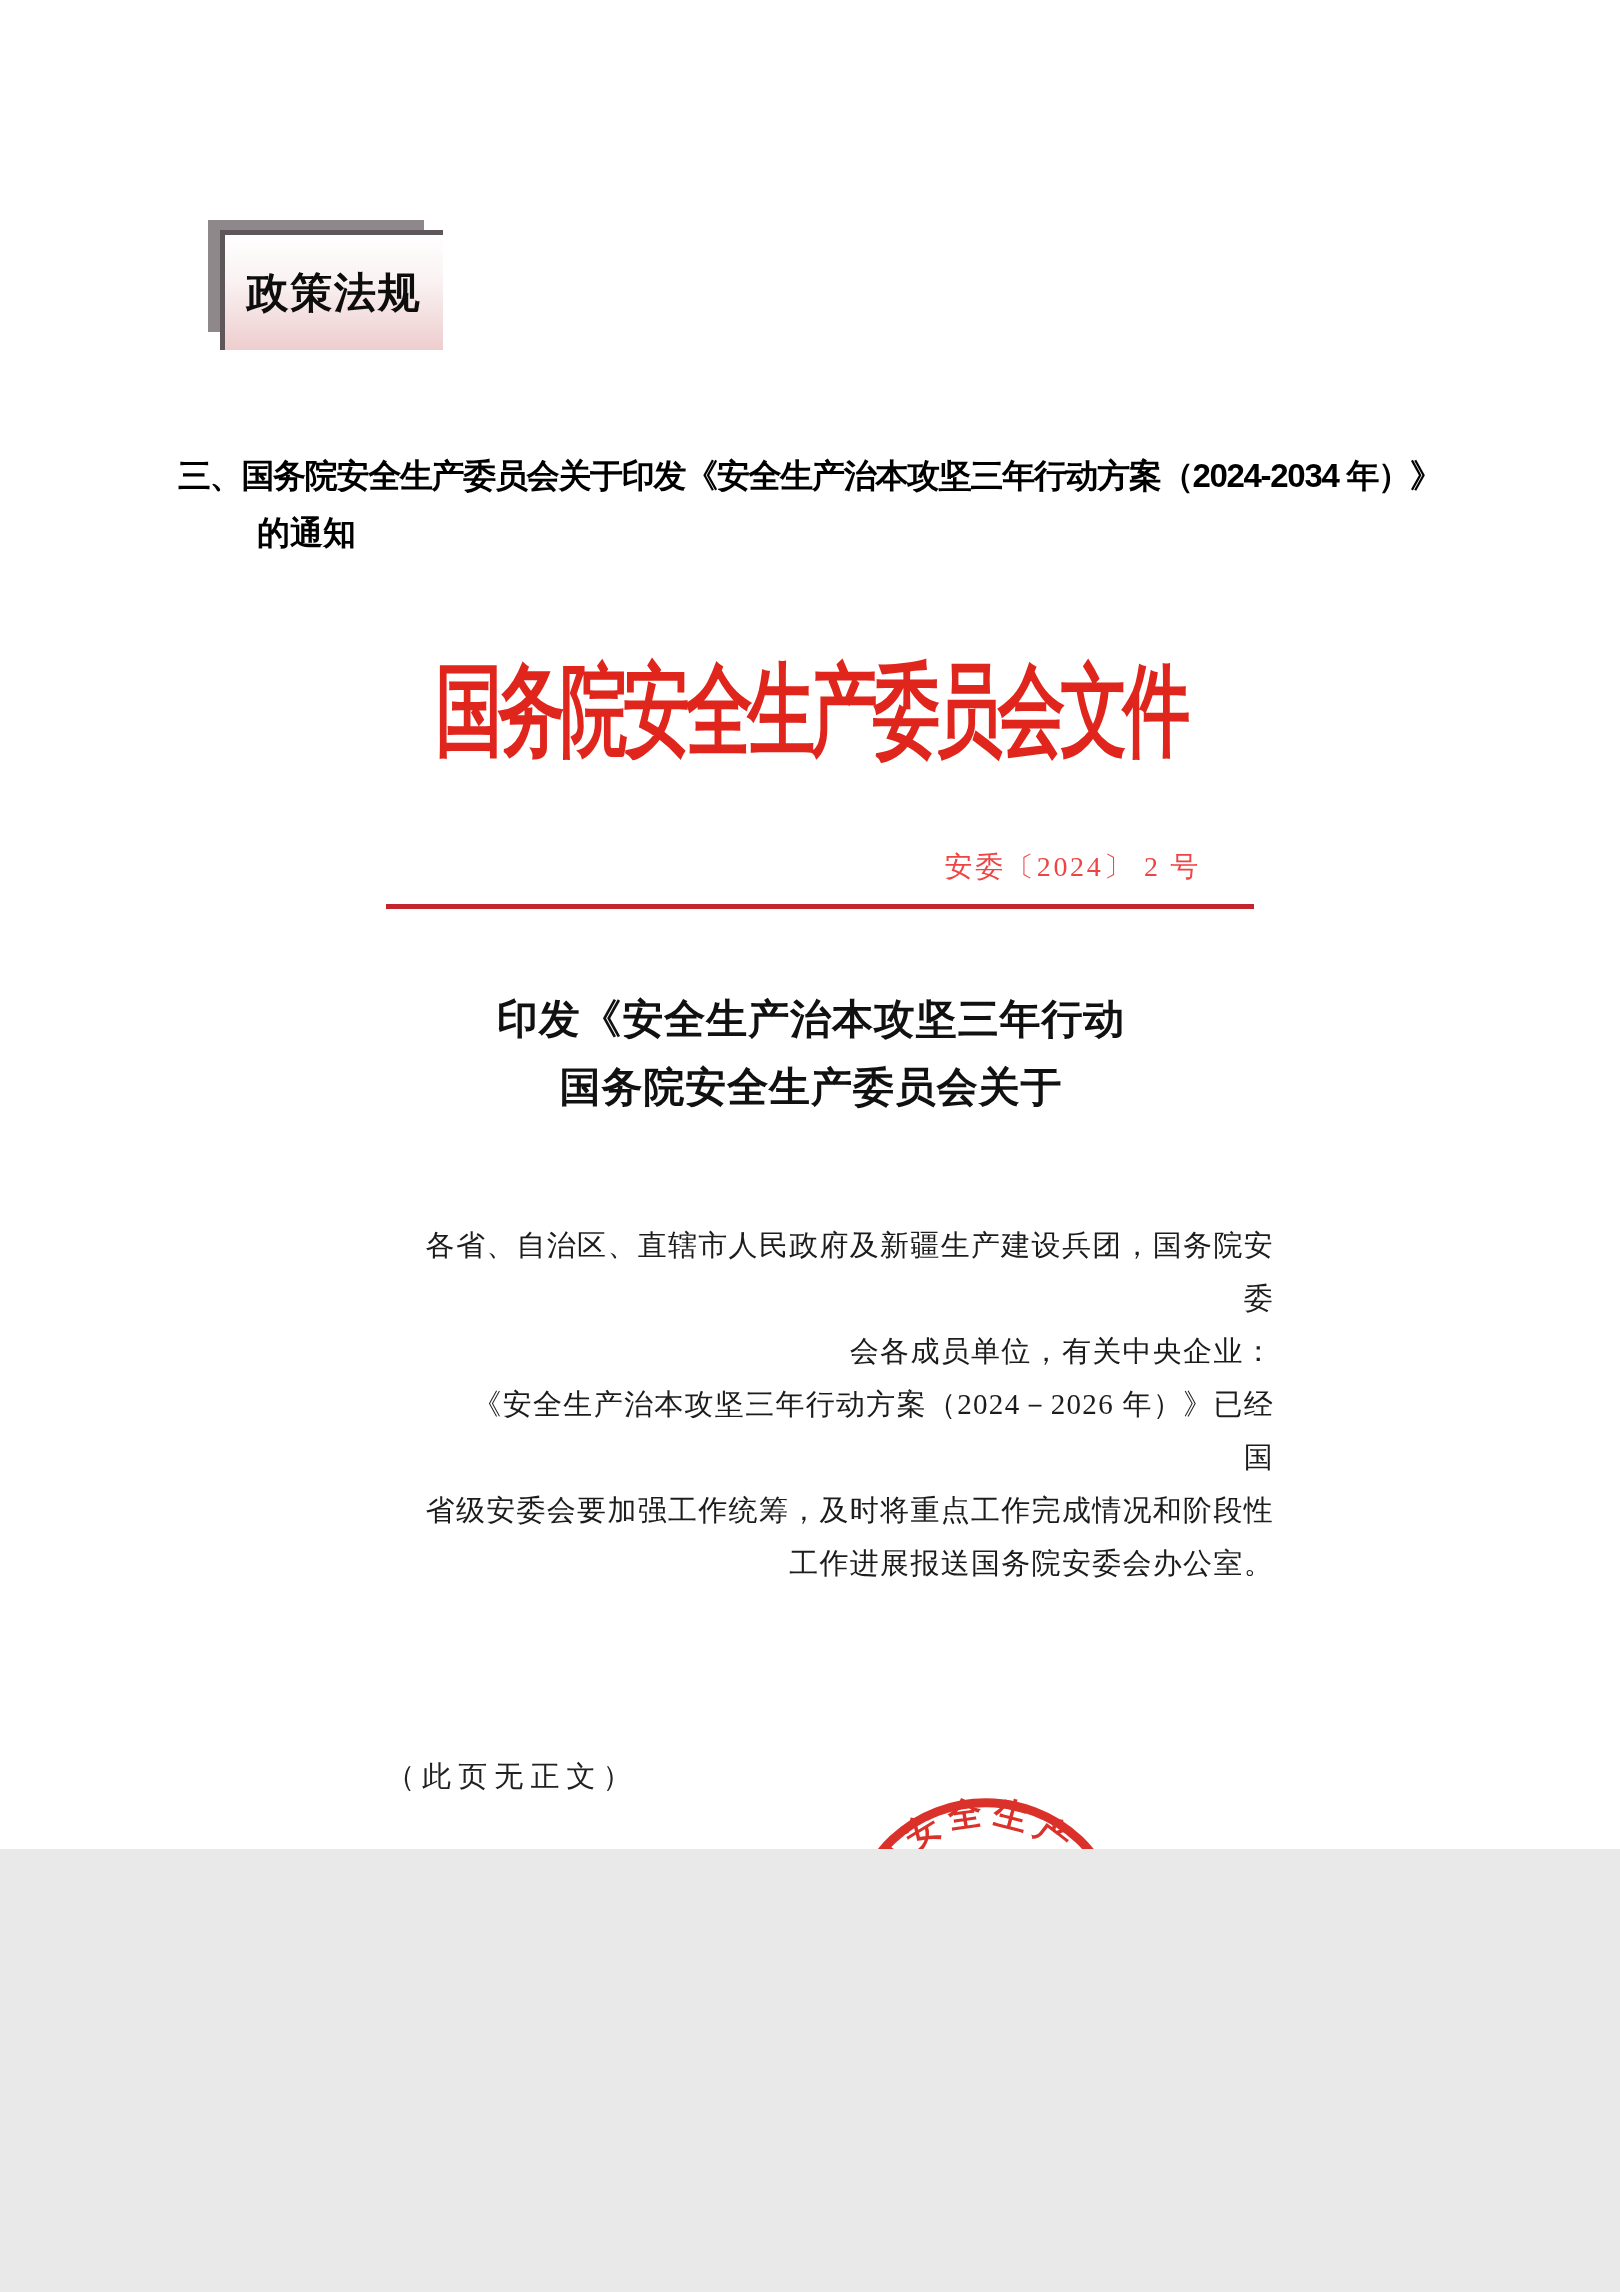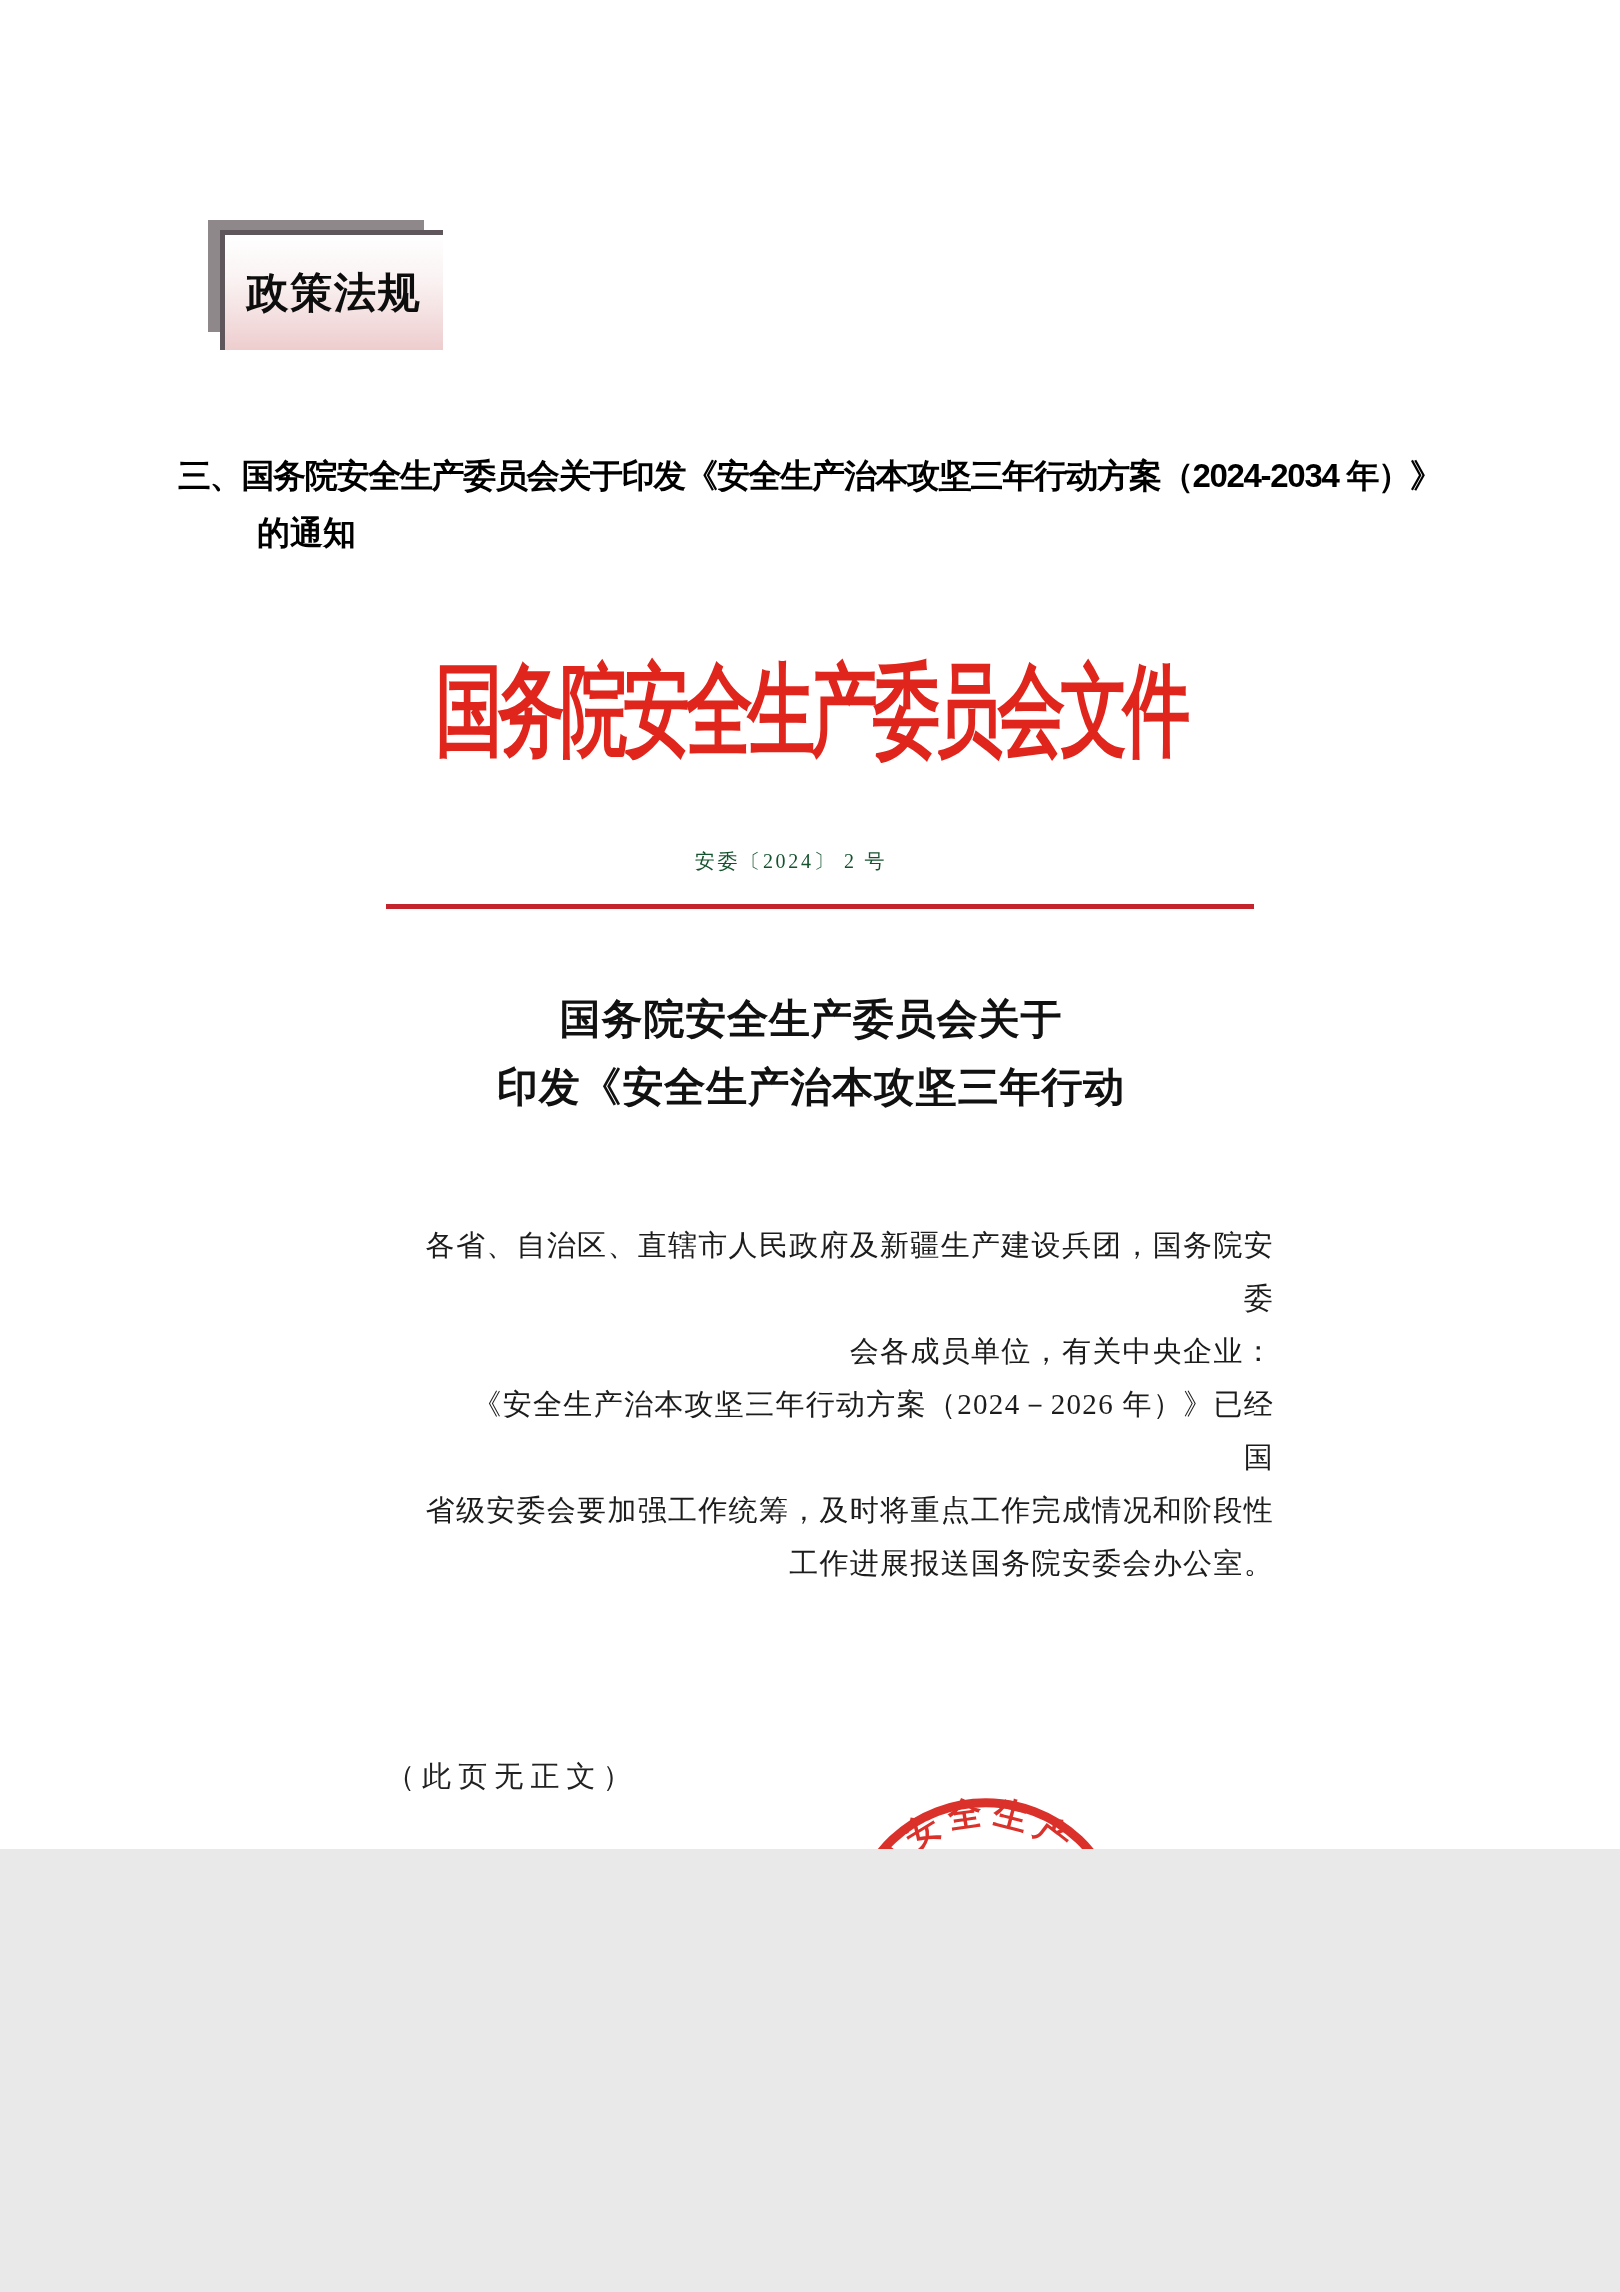--- a/index.html
+++ b/index.html
@@ -44,21 +44,21 @@
   
   .letterhead{
     position:absolute;left:0;top:643px;width:1621px;
     text-align:center;
     font-weight:bold;font-size:67px;letter-spacing:-4.5px;
     color:#e0251c;white-space:nowrap;
     transform:scaleY(1.5);transform-origin:50% 0;
   }
   .doc-number{
     position:absolute;left:381px;top:848px;width:820px;
-    text-align:center;font-size:20px;letter-spacing:2.7px;color:#14532d;
+    text-align:right;font-size:28px;letter-spacing:2.7px;color:#ef4444;
   }
   .red-rule{
     position:absolute;left:386px;top:904px;width:868px;height:5.3px;
     background:#c4242b;
   }
   
   .doc-title{
     position:absolute;left:410px;top:985px;width:802px;
     text-align:center;font-weight:bold;font-size:41px;line-height:68px;
     color:#111;letter-spacing:0.9px;
@@ -122,22 +122,22 @@
   <div class="sec-head-1">三、国务院安全生产委员会关于印发《安全生产治本攻坚三年行动方案（2024-2034 年）》</div>
   <div class="sec-head-2">的通知</div>
 
   <div class="letterhead">国务院安全生产委员会文件</div>
 
   <div class="doc-number">安委〔2024〕 2 号</div>
 
   <div class="red-rule"></div>
 
   <div class="doc-title">
+    <div>印发《安全生产治本攻坚三年行动</div>
     <div>国务院安全生产委员会关于</div>
-    <div>印发《安全生产治本攻坚三年行动</div>
   </div>
 
   <div class="doc-body">
     <div>各省、自治区、直辖市人民政府及新疆生产建设兵团，国务院安委</div>
     <div>会各成员单位，有关中央企业：</div>
     <div class="para-start">《安全生产治本攻坚三年行动方案（2024－2026 年）》已经国</div>
     <div>省级安委会要加强工作统筹，及时将重点工作完成情况和阶段性</div>
     <div>工作进展报送国务院安委会办公室。</div>
   </div>
 

